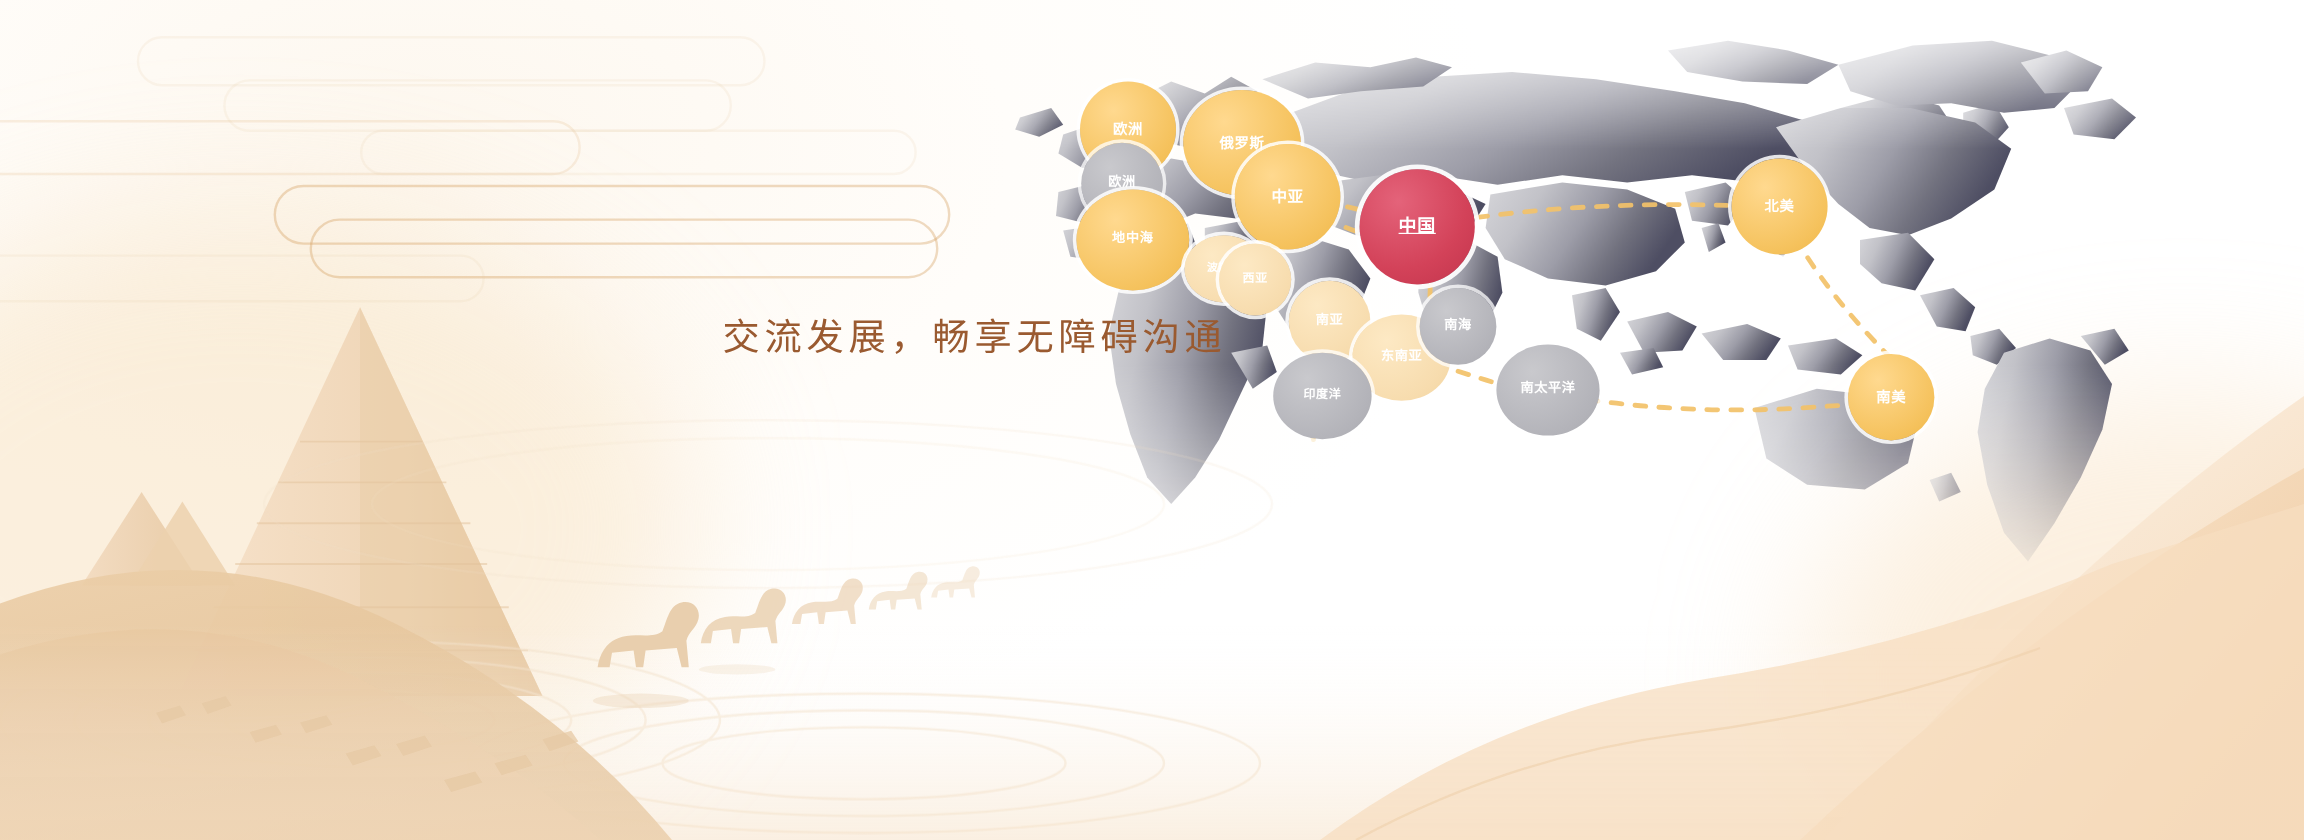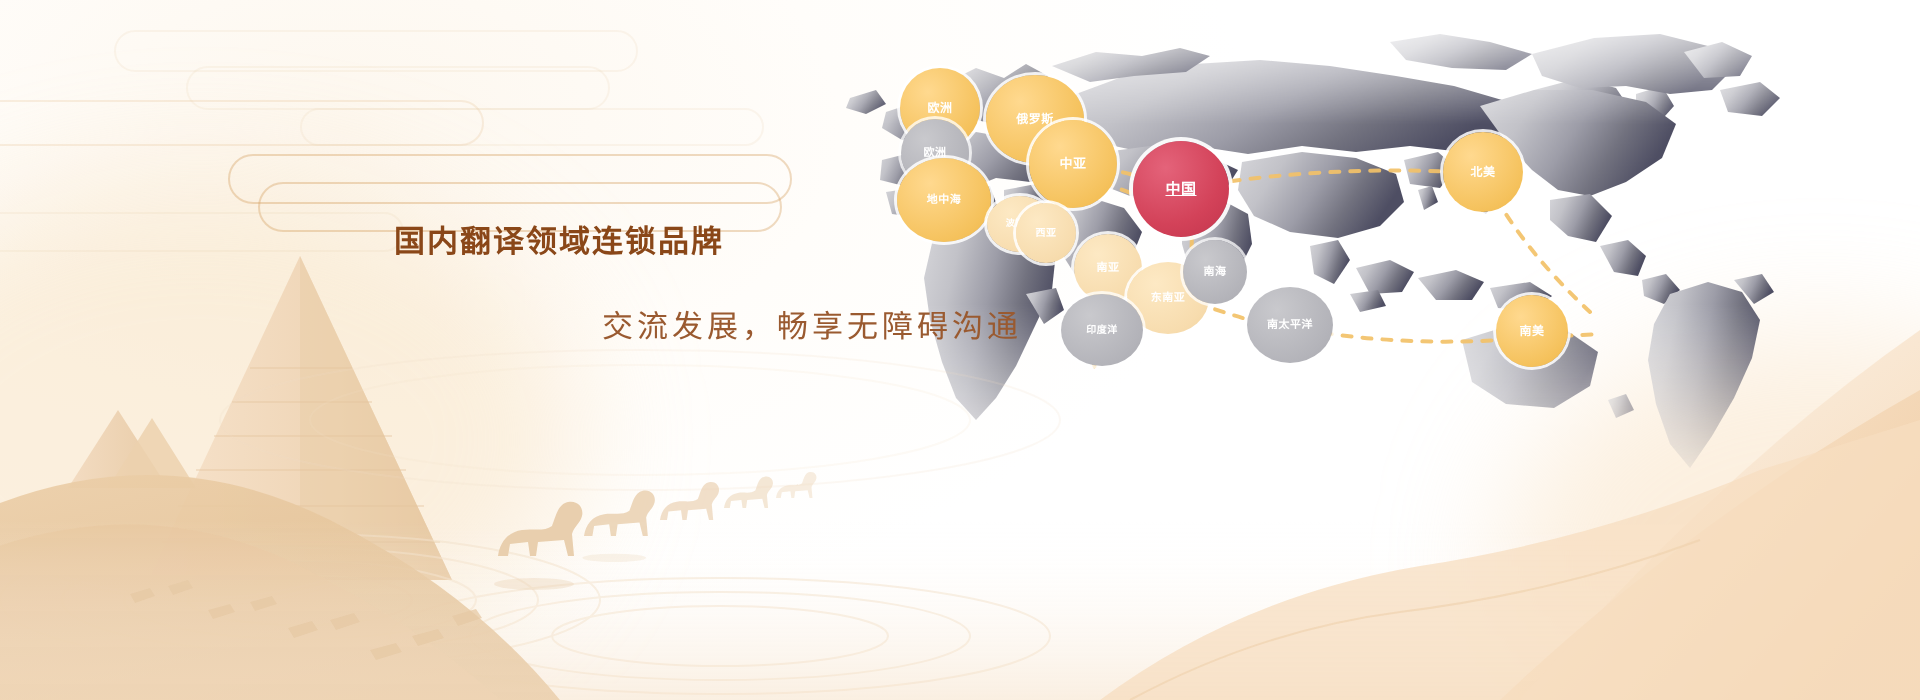--- a/index.html
+++ b/index.html
@@ -185,21 +185,21 @@
       <div class="node red" style="left: 1133px; top: 141px; width: 96px; height: 96px; font-size: 15px; text-decoration: underline;">中国</div>
       <div class="node amber" style="left: 897px; top: 158px; width: 84px; height: 84px; font-size: 11px; padding: 0px 5px; word-break: keep-all;">地中海</div>
       <div class="node pale" style="left: 987px; top: 196px; width: 56px; height: 56px; font-size: 9px; padding: 0px 5px; word-break: keep-all;">波斯湾</div>
       <div class="node pale" style="left: 1016px; top: 203px; width: 60px; height: 60px; font-size: 10px;">西亚</div>
       <div class="node pale" style="left: 1074px; top: 234px; width: 68px; height: 68px; font-size: 11px;">南亚</div>
       <div class="node pale" style="left: 1127px; top: 262px; width: 72px; height: 72px; font-size: 11px; padding: 0px 5px; word-break: keep-all;">东南亚</div>
       <div class="node grey" style="left: 1183px; top: 240px; width: 64px; height: 64px; font-size: 11px;">南海</div>
       <div class="node grey" style="left: 1061px; top: 294px; width: 72px; height: 72px; font-size: 10px; padding: 0px 5px; word-break: keep-all;">印度洋</div>
       <div class="node grey" style="left: 1247px; top: 287px; width: 76px; height: 76px; font-size: 11px; padding: 0px 5px; word-break: keep-all;">南太平洋</div>
       <div class="node amber" style="left: 1443px; top: 132px; width: 80px; height: 80px; font-size: 12px;">北美</div>
-      <div class="node amber" style="left: 1496px; top: 295px; width: 72px; height: 72px; font-size: 12px;">南美</div>
+      <div class="node amber" style="left: 1540px; top: 295px; width: 72px; height: 72px; font-size: 12px;">南美</div>
     </div>
 
   <svg id="scene" aria-hidden="true" viewBox="0 0 1920 700" preserveAspectRatio="none">
     <defs>
       <linearGradient id="pyrA" x1="0" y1="0" x2="1" y2="0">
         <stop offset="0%" stop-color="#f7e3cc"></stop>
           <stop offset="62%" stop-color="#efd5b6"></stop>
           <stop offset="100%" stop-color="#e5c39c"></stop>
       </linearGradient>
       <linearGradient id="pyrB" x1="0" y1="0" x2="1" y2="0">
@@ -292,17 +292,16 @@
       <path d="M288 628 l24 -7 6 9 -24 8 Z"></path>
       <path d="M250 602 l22 -6 5 8 -22 7 Z"></path>
       <path d="M208 610 l22 -6 5 8 -22 7 Z"></path>
       <path d="M168 586 l20 -6 5 8 -20 7 Z"></path>
       <path d="M130 594 l20 -6 5 8 -20 7 Z"></path>
       <path d="M452 616 l24 -7 6 9 -24 8 Z"></path>
     </g>
   </svg>
 
   <div id="copy">
-    <p class="eyebrow">国内翻译领域连锁品牌</p>
     <p class="tagline">交流发展，畅享无障碍沟通</p>
   </div>
 
 </div>
 
 </body></html>

